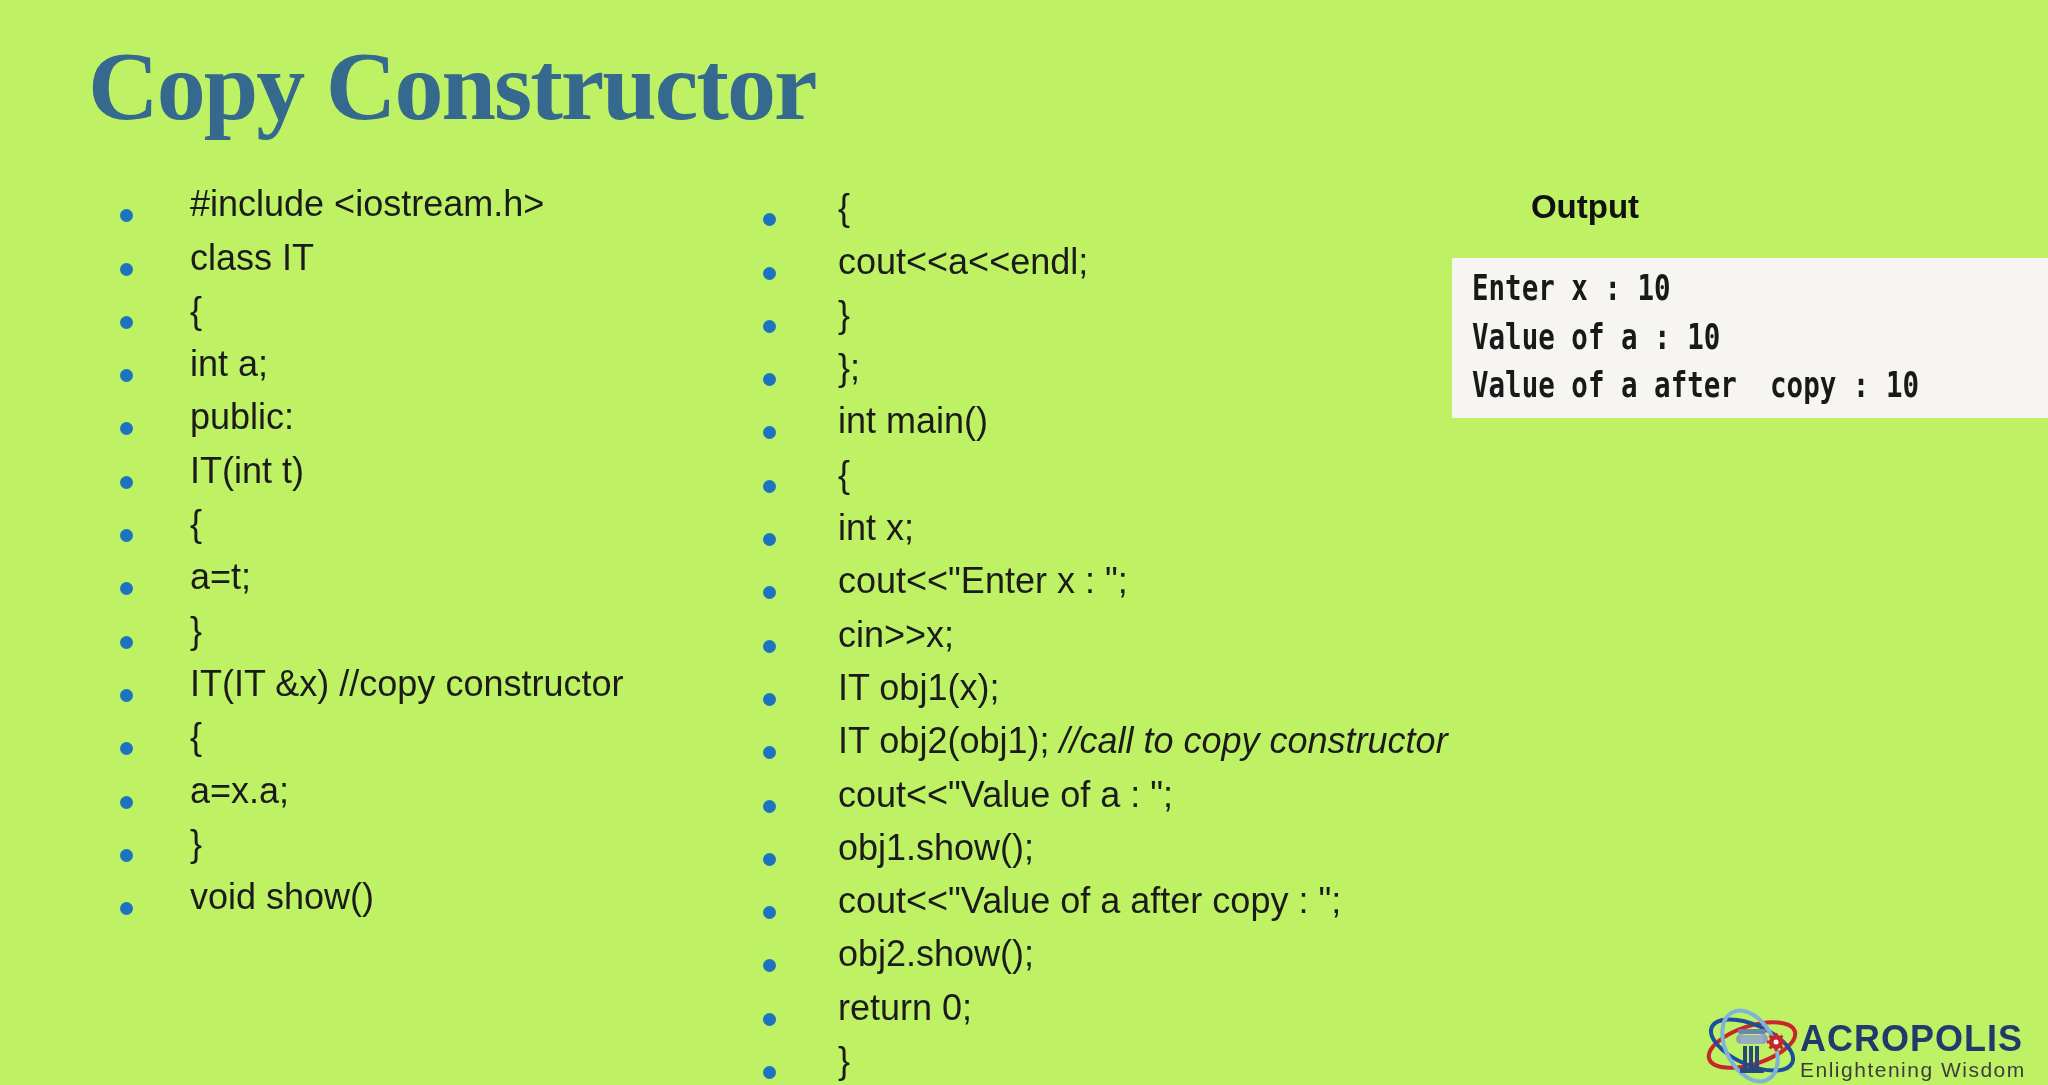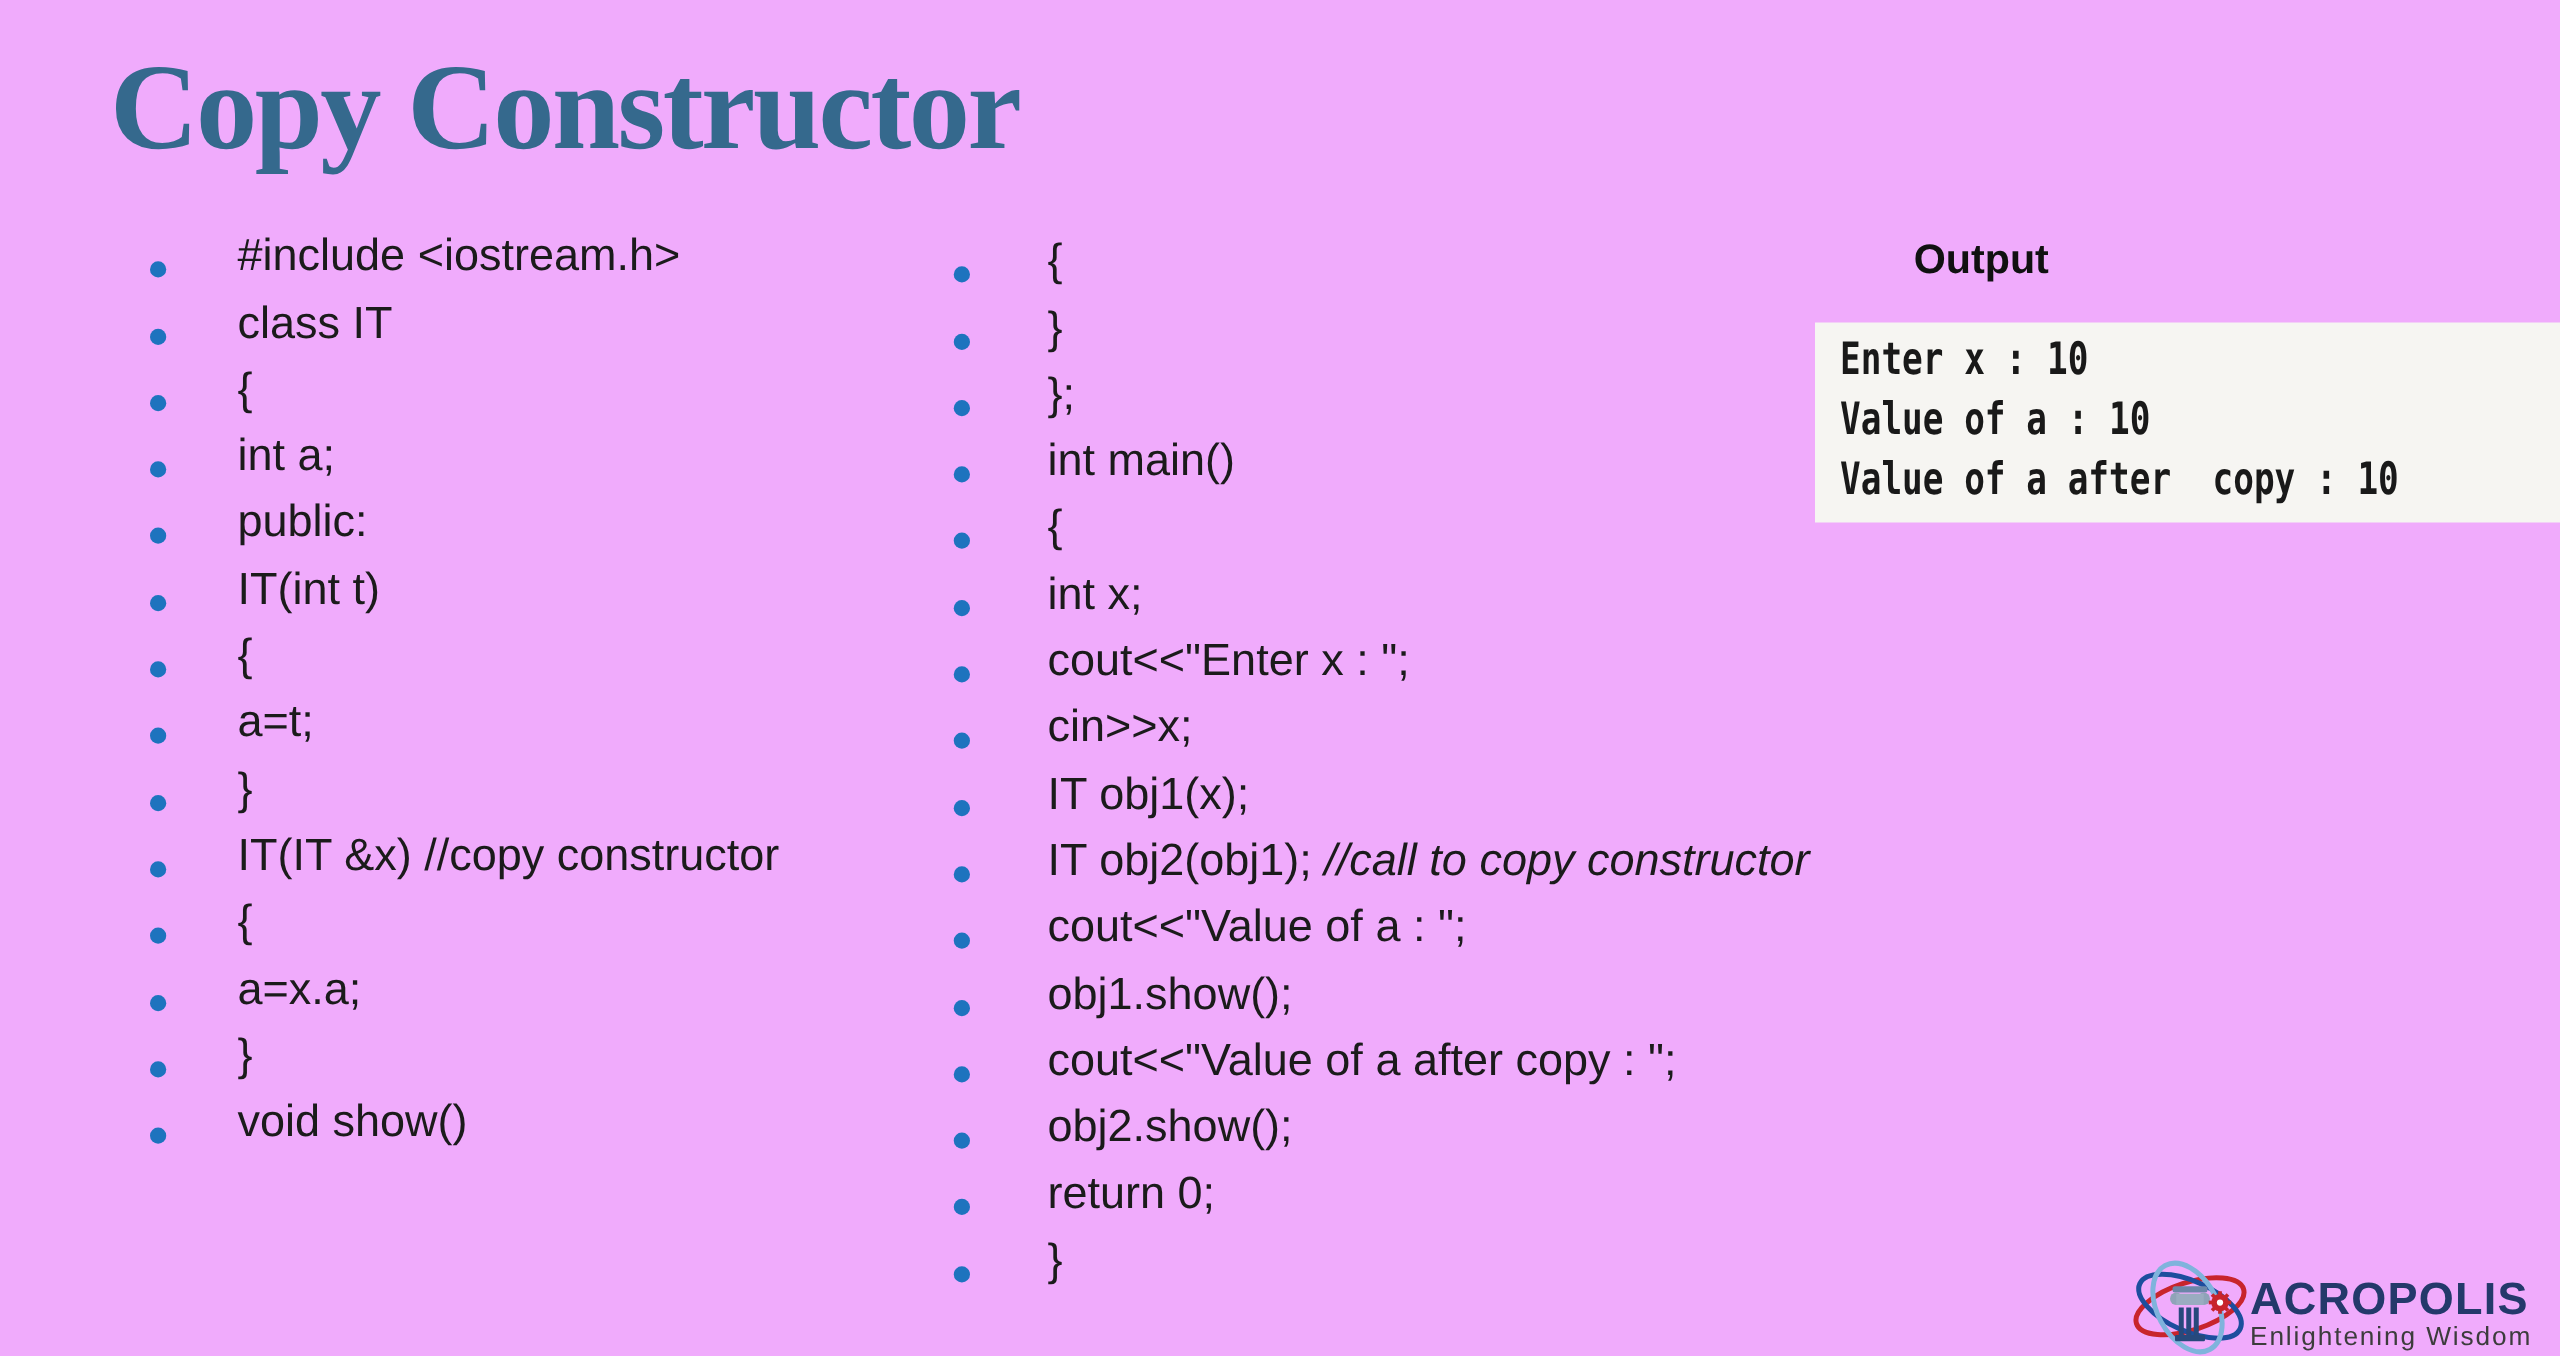--- a/index.html
+++ b/index.html
@@ -1,17 +1,17 @@
 <!DOCTYPE html>
 <html><head>
 <meta charset="utf-8">
 <style>
   html,body { margin:0; padding:0; background:#ffffff; }
   .slide {
-    position:relative; width:2048px; height:1085px; background:#f0abfc;
+    position:relative; width:2048px; height:1085px; background:#bef264;
     overflow:hidden; font-family:"Liberation Sans", sans-serif;
   }
   .page-title {
     position:absolute; left:88px; top:30px; margin:0;
     font-family:"Liberation Serif", serif; font-weight:bold;
     font-size:98px; line-height:1.15; letter-spacing:-2px; color:#35698D;
     white-space:pre;
   }
   .code-col { position:absolute; }
   .col-left { left:120px; top:169px; }
@@ -116,20 +116,24 @@
       </div>
       <div class="code-row">
         <span class="bullet"></span>
         <span class="code-text">void show()</span>
       </div>
     </div>
   <div class="code-col col-mid" id="col-1">
       <div class="code-row">
         <span class="bullet"></span>
         <span class="code-text">{</span>
+      </div>
+      <div class="code-row">
+        <span class="bullet"></span>
+        <span class="code-text">cout&lt;&lt;a&lt;&lt;endl;</span>
       </div>
       <div class="code-row">
         <span class="bullet"></span>
         <span class="code-text">}</span>
       </div>
       <div class="code-row">
         <span class="bullet"></span>
         <span class="code-text">};</span>
       </div>
       <div class="code-row">

